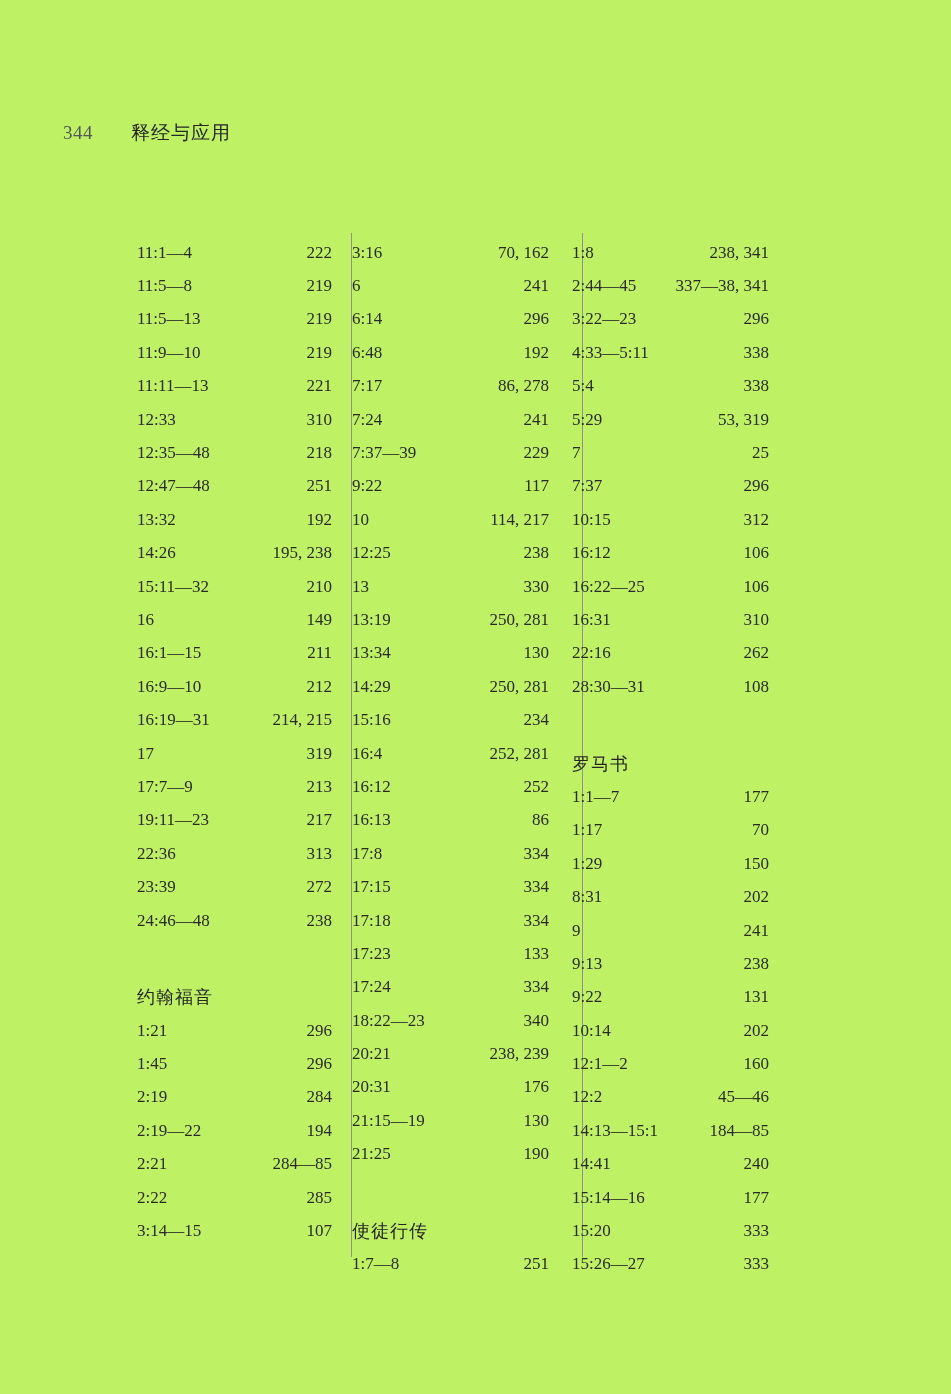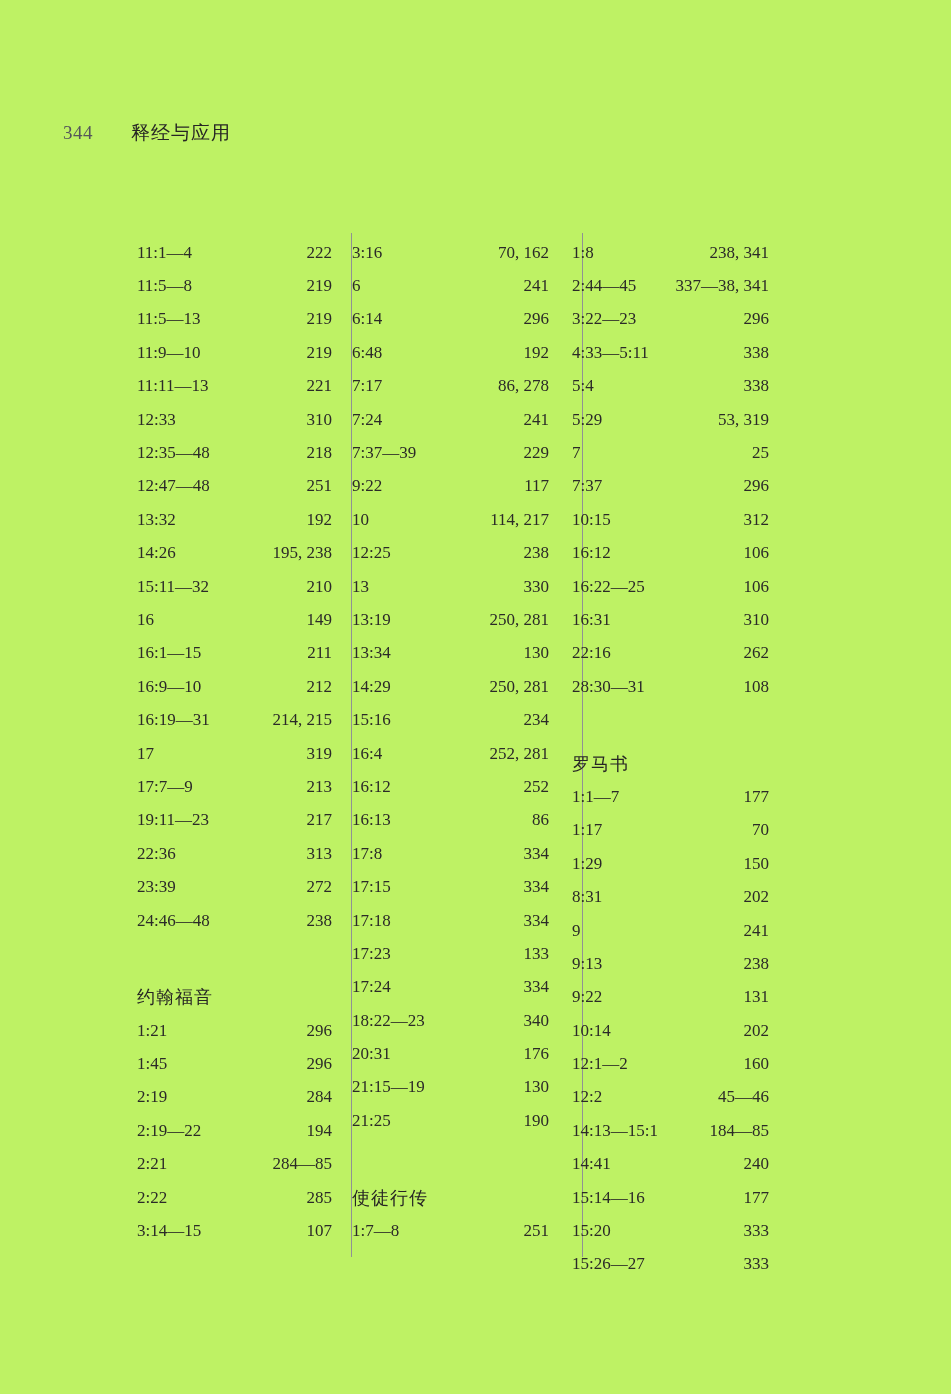--- a/index.html
+++ b/index.html
@@ -296,20 +296,24 @@
       </div>
       <div class="row">
         <span class="ref">17:24</span>
         <span class="pages">334</span>
       </div>
       <div class="row">
         <span class="ref">18:22—23</span>
         <span class="pages">340</span>
       </div>
       <div class="row">
+        <span class="ref">20:21</span>
+        <span class="pages">238, 239</span>
+      </div>
+      <div class="row">
         <span class="ref">20:31</span>
         <span class="pages">176</span>
       </div>
       <div class="row">
         <span class="ref">21:15—19</span>
         <span class="pages">130</span>
       </div>
       <div class="row">
         <span class="ref">21:25</span>
         <span class="pages">190</span>

